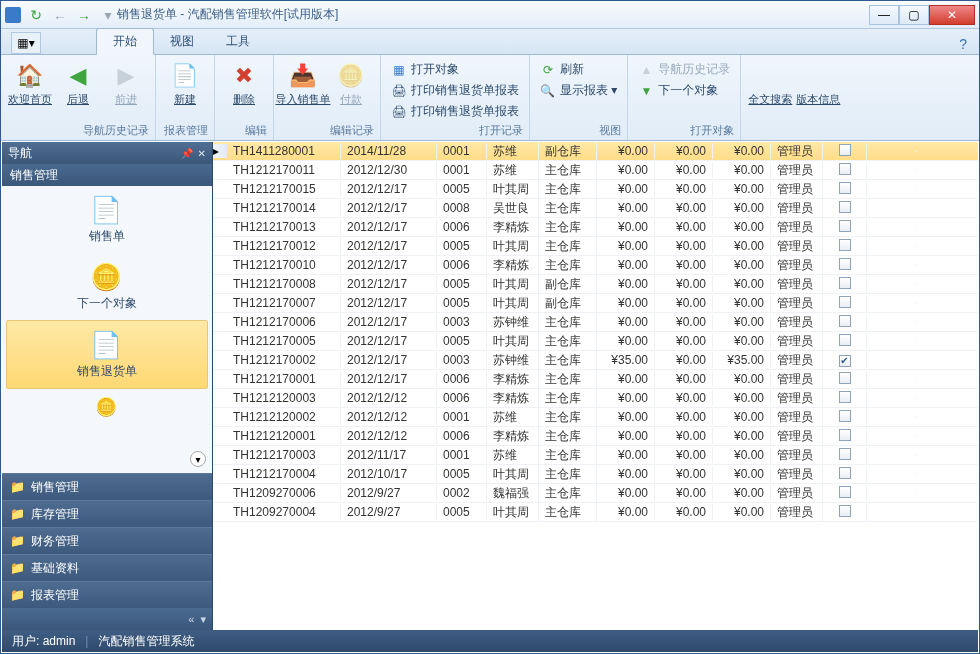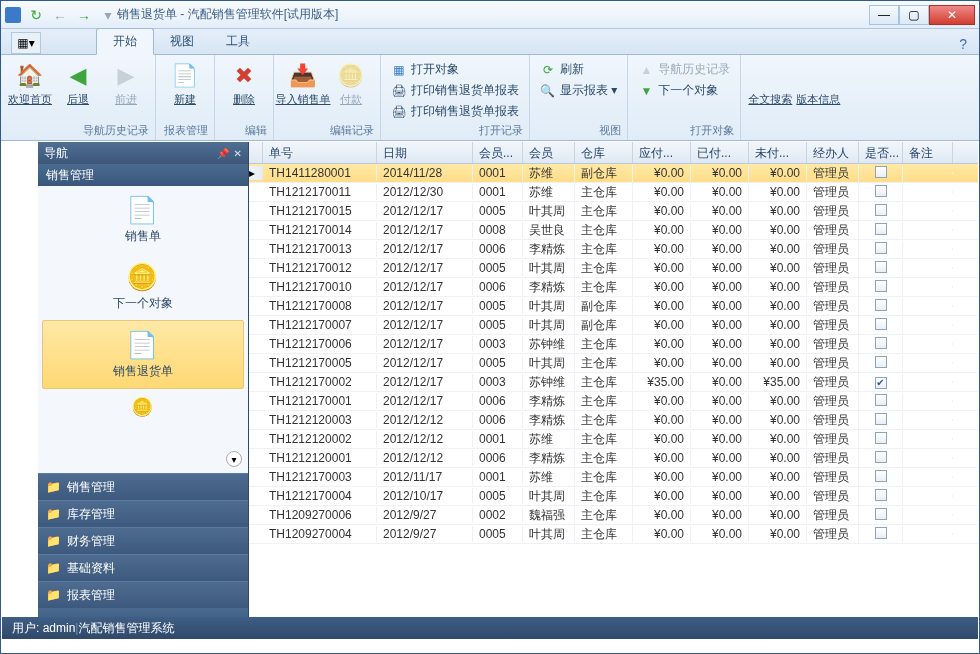--- a/index.html
+++ b/index.html
@@ -27,21 +27,21 @@
 .rbtn{width:46px;display:flex;flex-direction:column;align-items:center;gap:2px;padding:4px 2px;cursor:pointer;border:1px solid transparent;border-radius:3px;}
 .rbtn.disabled{opacity:.45;cursor:default;}
 .rbtn-ico{width:28px;height:28px;display:flex;align-items:center;justify-content:center;font-size:22px;}
 .rbtn-label{font-size:11px;color:#2d4a6b;white-space:nowrap;text-decoration:underline;}
 .rlist{display:flex;flex-direction:column;gap:0;padding-top:2px;}
 .rlink{display:flex;align-items:center;gap:4px;padding:2px 4px;cursor:pointer;color:#2d4a6b;font-size:11px;white-space:nowrap;}
 .rlink-ico{width:16px;height:16px;display:inline-flex;align-items:center;justify-content:center;}
 
 .main{position:absolute;top:141px;left:1px;right:1px;bottom:23px;display:flex;}
 
-.nav{width:211px;background:#3e5e84;display:flex;flex-direction:column;border-right:1px solid #2e4a6a;margin-left:36px;}
+.nav{width:211px;background:#3e5e84;display:flex;flex-direction:column;border-right:1px solid #2e4a6a;}
 .nav-head{height:22px;background:linear-gradient(#516f93,#3a577a);color:#fff;display:flex;align-items:center;padding:0 6px;font-size:12px;gap:4px;}
 .nav-head .sp{flex:1;}
 .nav-head .pin,.nav-head .cx{cursor:pointer;font-size:10px;color:#d9e4f0;}
 .nav-sec-hd{height:22px;background:linear-gradient(#4a6a90,#3a577a);color:#fff;display:flex;align-items:center;padding:0 8px;cursor:pointer;font-size:12px;}
 .nav-panel{background:#f4f7fb;flex:1;overflow:hidden;position:relative;}
 .nav-item{display:flex;flex-direction:column;align-items:center;padding:8px 0;cursor:pointer;}
 .nav-item-ico{width:32px;height:32px;display:flex;align-items:center;justify-content:center;font-size:26px;}
 .nav-item-label{font-size:12px;color:#2d4a6b;margin-top:2px;}
 .nav-item.sel{background:linear-gradient(#ffe9a6,#ffd873);border:1px solid #e8c778;margin:0 4px;border-radius:2px;}
 .nav-more{position:absolute;right:6px;bottom:6px;width:16px;height:16px;background:#fff;border:1px solid #aaa;border-radius:8px;display:flex;align-items:center;justify-content:center;font-size:10px;cursor:pointer;}
@@ -55,21 +55,21 @@
 .gh{border-right:1px solid #c7d4e3;padding:3px 6px;color:#29466a;font-size:12px;white-space:nowrap;overflow:hidden;cursor:pointer;}
 .grid-body{flex:1;overflow-y:auto;overflow-x:hidden;}
 .grow-sel-col{width:14px;border-right:1px solid #e4e9f0;background:linear-gradient(90deg,#f0f4f9,#e4ecf5);}
 .grow{display:flex;height:19px;border-bottom:1px solid #eef1f5;align-items:center;}
 .grow.sel{background:linear-gradient(#ffe9a6,#ffdd88);}
 .gc{border-right:1px solid #eef1f5;padding:1px 6px;font-size:12px;color:#333;white-space:nowrap;overflow:hidden;}
 .gc.r{text-align:right;}
 .gc.c{text-align:center;}
 .chk{display:inline-block;width:12px;height:12px;border:1px solid #8fa4bb;background:linear-gradient(#fff,#e9eef4);line-height:10px;text-align:center;font-size:10px;color:#2c5b8f;}
 
-.status{position:absolute;left:1px;right:1px;bottom:14px;height:22px;background:linear-gradient(#3f5e84,#2f496a);color:#fff;display:flex;align-items:center;padding:0 10px;font-size:12px;}
+.status{position:absolute;left:1px;right:1px;bottom:1px;height:22px;background:linear-gradient(#3f5e84,#2f496a);color:#fff;display:flex;align-items:center;padding:0 10px;gap:10px;font-size:12px;}
 .status .sep{color:#6f8db0;}
 
 .c0{width:14px}.c1{width:114px}.c2{width:96px}.c3{width:50px}.c4{width:52px}.c5{width:58px}.c6{width:58px}.c7{width:58px}.c8{width:58px}.c9{width:52px}.c10{width:44px}.c11{width:50px}
 
 .ico-green{color:#3fa63f}.ico-red{color:#d23e2f}.ico-blue{color:#3a7ac8}.ico-gold{color:#e6a93c}.ico-grey{color:#9aa6b2}
 </style>
 </head>
 <body>
 
 <div class="titlebar">
@@ -259,34 +259,20 @@
           <span>报表管理</span>
         </div>
       </div>
     <div class="nav-footer">
       <span>«</span>
       <span>▾</span>
     </div>
   </div>
 
   <div class="grid-wrap">
-    <div class="grid-head">
-      <div class="gh c0"></div>
-      <div class="gh c1">单号</div>
-      <div class="gh c2">日期</div>
-      <div class="gh c3">会员...</div>
-      <div class="gh c4">会员</div>
-      <div class="gh c5">仓库</div>
-      <div class="gh c6">应付...</div>
-      <div class="gh c7">已付...</div>
-      <div class="gh c8">未付...</div>
-      <div class="gh c9">经办人</div>
-      <div class="gh c10">是否...</div>
-      <div class="gh c11">备注</div>
-    </div>
     <div class="grid-body" id="grid-body">
         <div class="grow sel">
           <div class="grow-sel-col c0">▸</div>
           <div class="gc c1">TH1411280001</div>
           <div class="gc c2">2014/11/28</div>
           <div class="gc c3">0001</div>
           <div class="gc c4">苏维</div>
           <div class="gc c5">副仓库</div>
           <div class="gc c6 r">¥0.00</div>
           <div class="gc c7 r">¥0.00</div>

